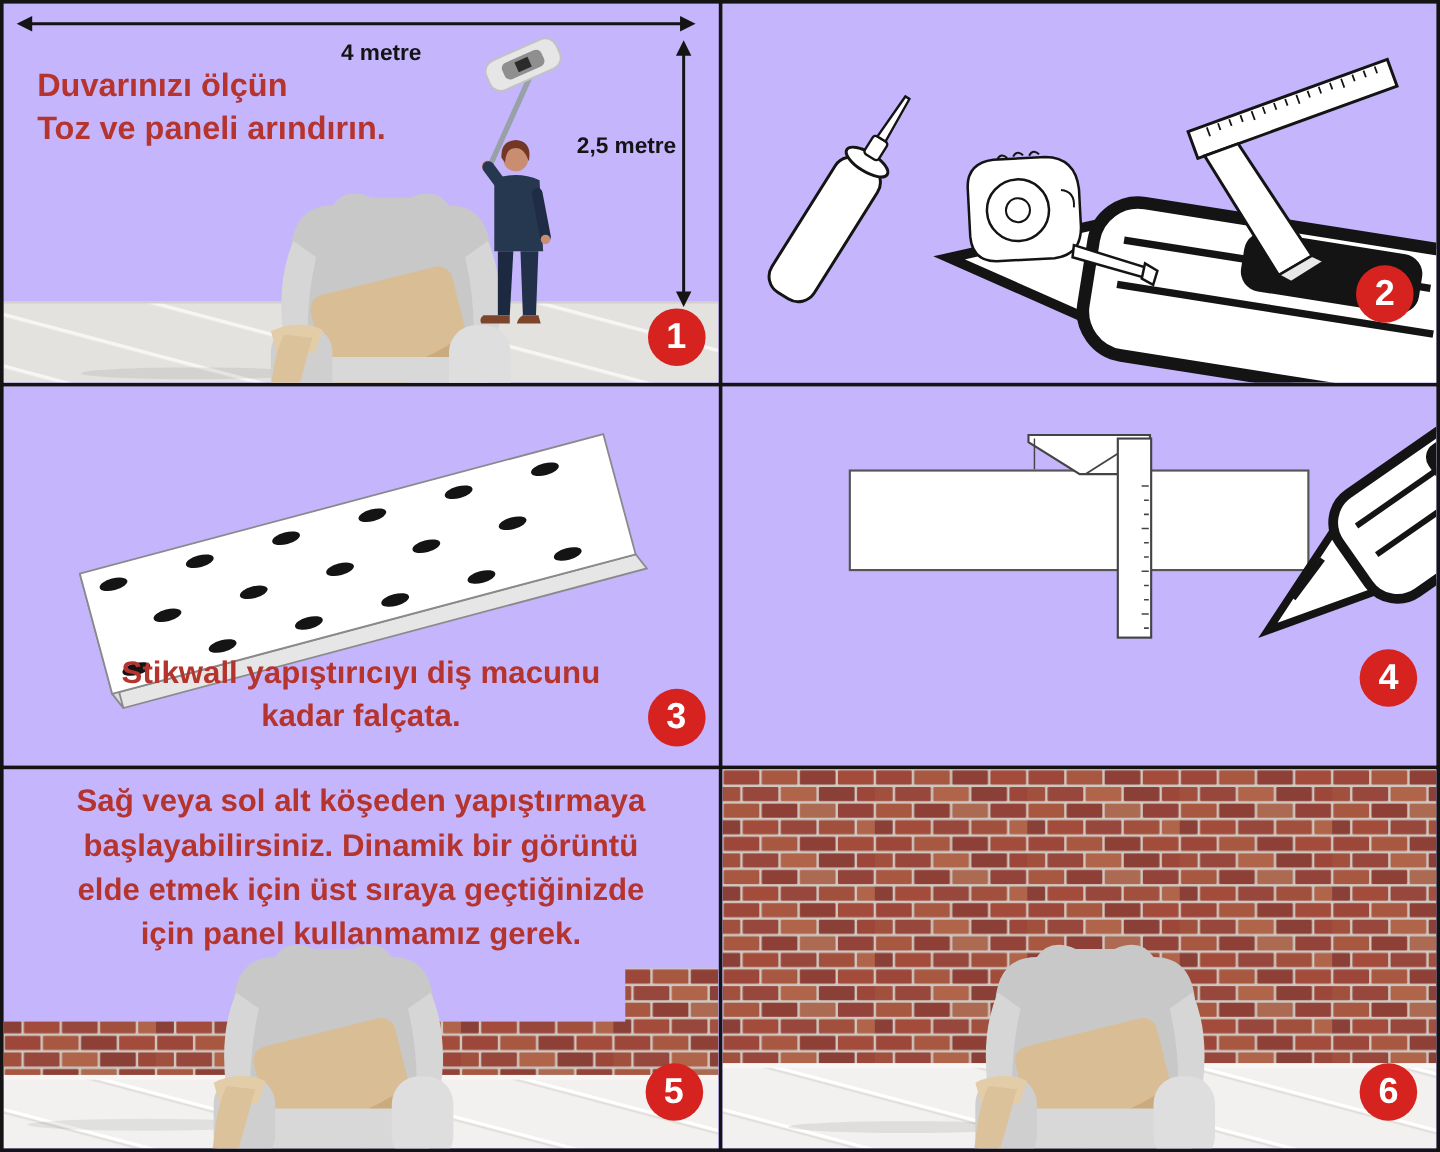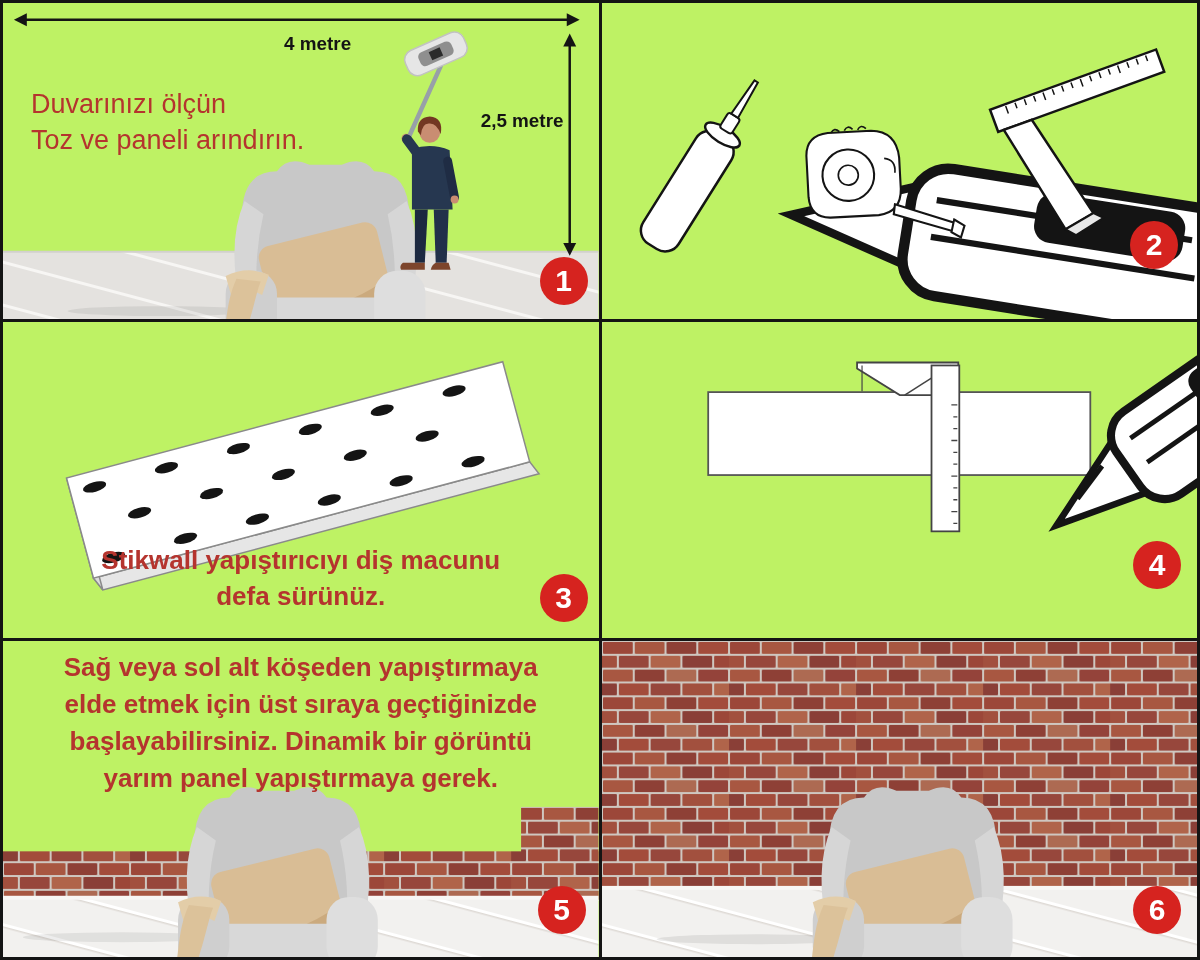--- a/index.html
+++ b/index.html
@@ -2,25 +2,25 @@
 <html><head>
 <meta charset="utf-8">
 <style>
   html,body{margin:0;padding:0;background:#ffffff;}
   .sheet{
     position:relative;width:1200px;height:960px;box-sizing:border-box;
     background:#141414;display:grid;grid-template-columns:1fr 1fr;
     grid-template-rows:1fr 1fr 1fr;gap:3px;padding:3px;
     font-family:"Liberation Sans",sans-serif;
   }
-  .panel{position:relative;background:#bef264;overflow:hidden;}
+  .panel{position:relative;background:#c4b5fd;overflow:hidden;}
   .art{position:absolute;left:0;top:0;width:100%;height:100%;display:block;}
   .cap{position:absolute;left:0;right:0;text-align:center;color:#b5342e;font-weight:700;line-height:36px;}
   .cap div{white-space:nowrap;}
-  .head{position:absolute;color:#b5342e;font-weight:400;text-align:left;line-height:36px;margin-top:33px;}
+  .head{position:absolute;color:#b5342e;font-weight:700;text-align:left;line-height:36px;}
   .num{
     position:absolute;width:48px;height:48px;border-radius:50%;background:#d6231f;
     color:#ffffff;font-weight:700;font-size:30px;display:flex;align-items:center;
     justify-content:center;z-index:5;
   }
 </style>
 </head>
 <body>
 
 <svg width="0" height="0" style="position:absolute" aria-hidden="true">
@@ -191,21 +191,21 @@
             <ellipse cx="100" cy="90" rx="12" ry="5"></ellipse>
           <ellipse cx="175" cy="90" rx="12" ry="5"></ellipse>
             <ellipse cx="250" cy="90" rx="12" ry="5"></ellipse>
           <ellipse cx="325" cy="90" rx="12" ry="5"></ellipse>
             <ellipse cx="400" cy="90" rx="12" ry="5"></ellipse>
         </g>
       </g>
     </svg>
     <div class="cap" style="top:220px;font-size:26px;">
       <div>Stikwall yapıştırıcıyı diş macunu</div>
-      <div>defa sürünüz.</div>
+      <div>kadar falçata.</div>
     </div>
     <div class="num" style="right:11px;bottom:16px;">3</div>
   </div>
 
   <div class="panel">
     <svg class="art" viewBox="0 0 600 320" preserveAspectRatio="none">
       <rect x="107" y="71" width="385" height="84" fill="#ffffff" stroke="#555555" stroke-width="1.8"></rect>
       <g fill="#ffffff" stroke="#444444">
         <polygon points="257,41 359,41 359,74 300,74 257,47" stroke-width="1.8"></polygon>
         <line x1="262" y1="44" x2="262" y2="70" stroke-width="1.2"></line>
@@ -224,23 +224,23 @@
     <svg class="art" viewBox="0 0 600 320" preserveAspectRatio="none">
       <rect x="0" y="213" width="600" height="49" fill="url(#brick)"></rect>
       <rect x="522" y="168" width="78" height="94" fill="url(#brick)"></rect>
       <rect x="0" y="258" width="600" height="5" fill="#f8f7f5"></rect>
       <rect x="0" y="262" width="600" height="58" fill="url(#floor2)"></rect>
       <ellipse cx="120" cy="300" rx="100" ry="5" fill="rgba(0,0,0,0.07)"></ellipse>
       <use href="#chair" transform="translate(22,134) scale(0.85)"></use>
     </svg>
     <div class="cap" style="top:8px;font-size:26px;line-height:37px;">
       <div>Sağ veya sol alt köşeden yapıştırmaya</div>
+      <div>başlayabilirsiniz. Dinamik bir görüntü</div>
       <div>elde etmek için üst sıraya geçtiğinizde</div>
-      <div>başlayabilirsiniz. Dinamik bir görüntü</div>
-      <div>yarım panel yapıştırmaya gerek.</div>
+      <div>için panel kullanmamız gerek.</div>
     </div>
     <div class="num" style="right:13px;bottom:23px;">5</div>
   </div>
 
   <div class="panel">
     <svg class="art" viewBox="0 0 600 320" preserveAspectRatio="none">
       <rect x="0" y="0" width="600" height="250" fill="url(#brick)"></rect>
       <rect x="0" y="248" width="600" height="5" fill="#f8f7f5"></rect>
       <rect x="0" y="252" width="600" height="68" fill="url(#floor2)"></rect>
       <ellipse cx="155" cy="302" rx="100" ry="5" fill="rgba(0,0,0,0.08)"></ellipse>

